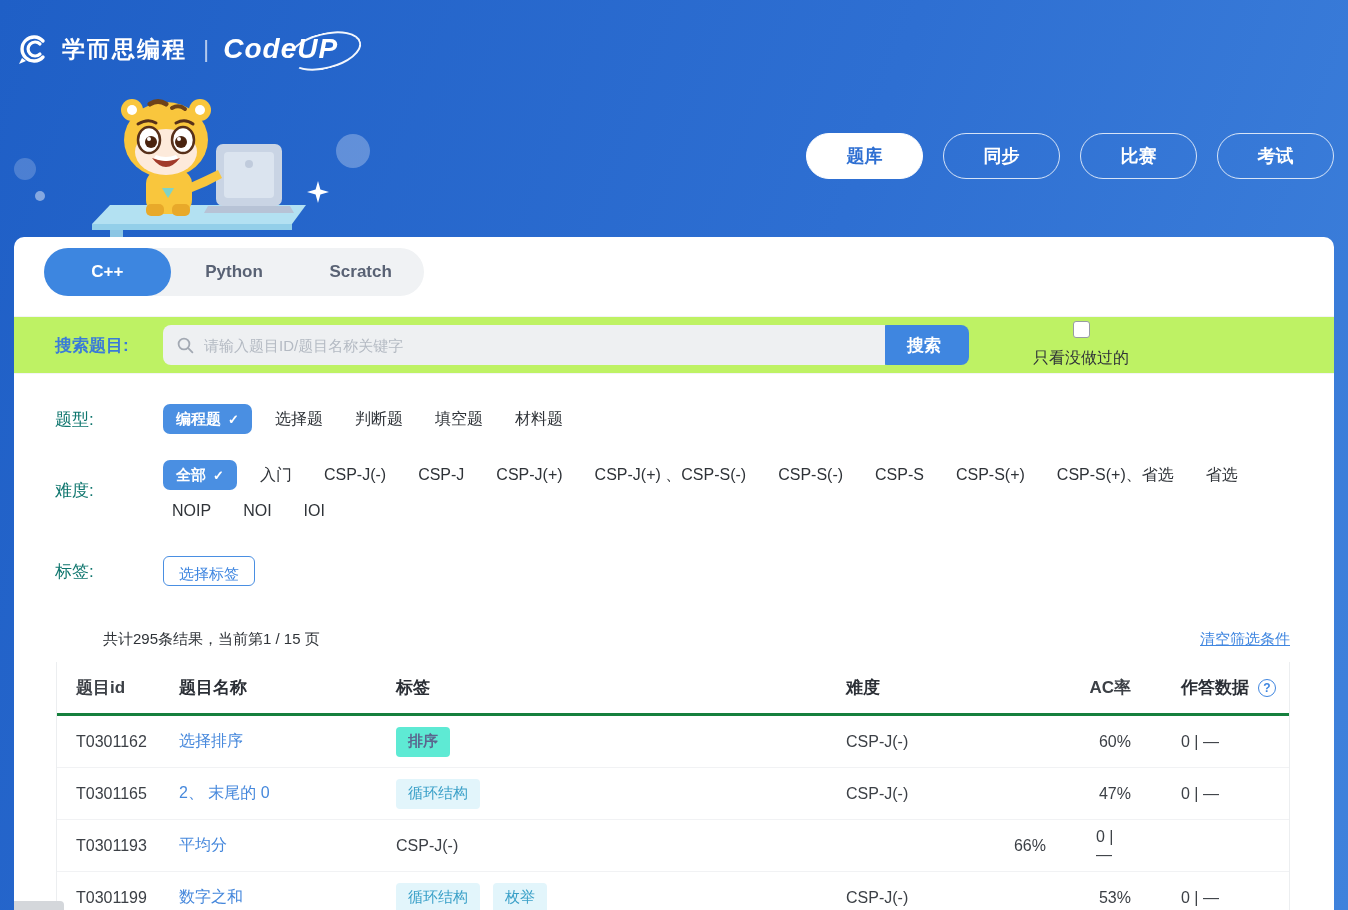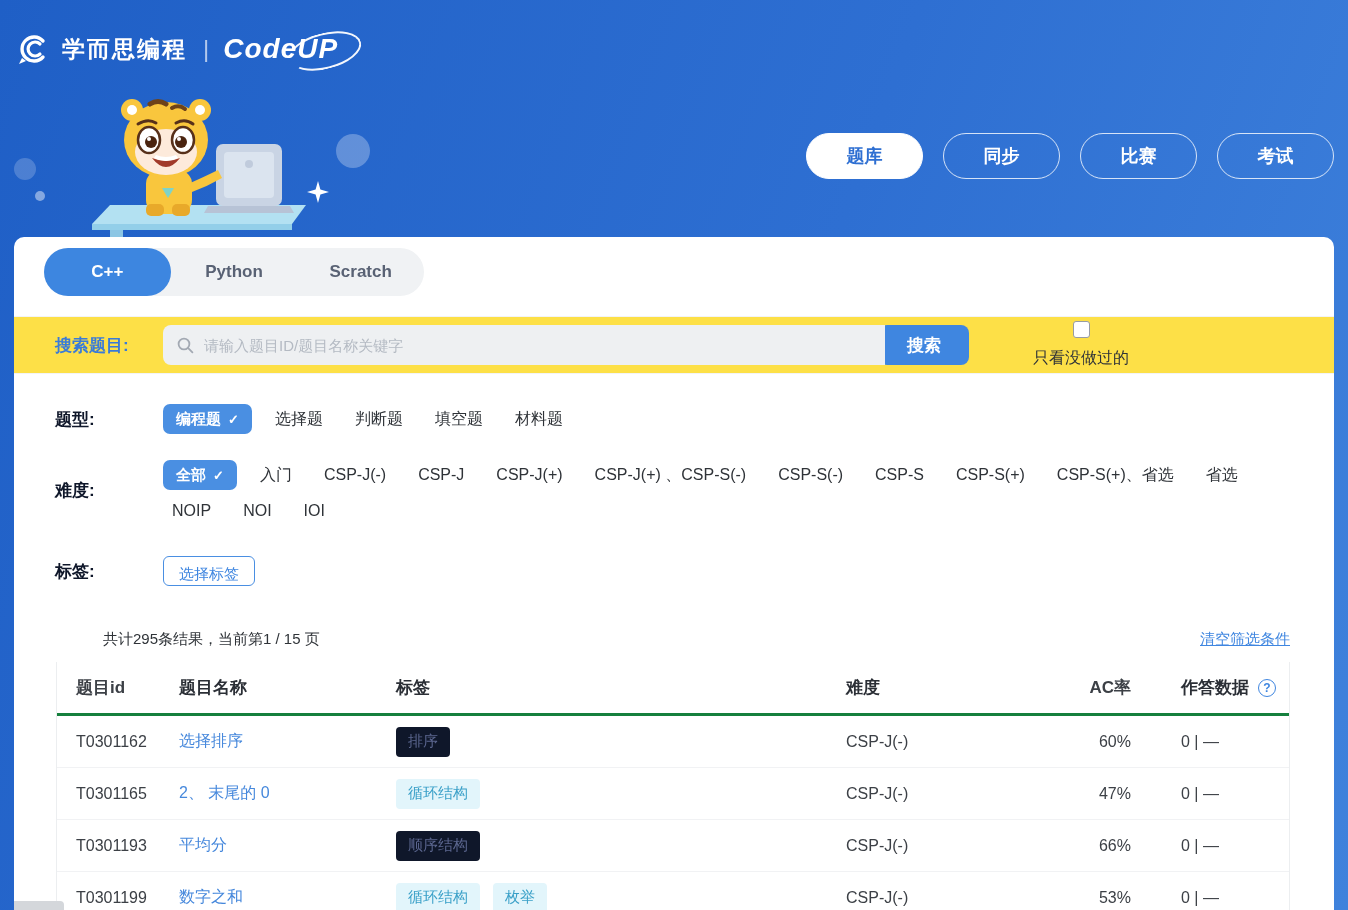--- a/index.html
+++ b/index.html
@@ -26,25 +26,25 @@
   .sparkle { position:absolute; color:#fff; }
   .mascot { position:absolute; left:88px; top:92px; }
   
   .card { position:absolute; left:14px; right:14px; top:237px; bottom:0;
     background:#fff; border-radius:10px 10px 0 0; }
   .lang-tabs { margin:11px 0 0 30px; width:380px; height:48px; background:#f0f2f4;
     border-radius:26px; display:flex; }
   .lang-tab { flex:1; display:flex; align-items:center; justify-content:center; border-radius:26px;
     font-size:17px; font-weight:bold; color:#596274; cursor:pointer; }
   .lang-tab.active { background:#3d86e0; color:#fff; }
-  .search-band { margin-top:20px; height:58px; background:#fde047;
+  .search-band { margin-top:20px; height:58px; background:#bef264;
     border-top:1px solid #f3f4f6; border-bottom:1px solid #f3f4f6;
     display:flex; align-items:center; padding-left:41px; }
   .field-label { width:108px; font-size:17px; font-weight:bold; color:#3a7bd8; flex:none; }
-  .row-label { width:108px; font-size:17px; font-weight:bold; color:#0f172a; flex:none; }
+  .row-label { width:108px; font-size:17px; font-weight:normal; color:#0f766e; flex:none; }
   .search-input { position:relative; width:722px; height:40px; background:#eef0f2;
     border-radius:8px 0 0 8px; display:flex; align-items:center; padding-left:14px; }
   .search-input svg { flex:none; margin-right:10px; }
   .search-input input { flex:1; border:none; outline:none; background:transparent;
     font-size:15px; color:#333; font-family:inherit; }
   .search-input input::placeholder { color:#b4bac3; }
   .search-btn { width:90px; height:40px; margin-left:-6px; background:#3f86e0; color:#fff;
     border:none; border-radius:8px; font-size:17px; font-weight:bold; font-family:inherit; cursor:pointer; }
   .checkbox-group { margin-left:64px; display:flex; align-items:center; gap:10px; cursor:pointer;flex-direction:column; }
   .checkbox { width:17px; height:17px; border:1.5px solid #979ca3; border-radius:3px; background:#fff; flex:none; }
@@ -67,21 +67,21 @@
   .clear-link { font-size:15px; color:#3f86e0; text-decoration:underline; cursor:pointer; }
   
   .table { margin:13px 44px 0 42px; border-left:1px solid #eceef0; border-right:1px solid #eceef0; }
   .t-head, .t-row { display:grid; grid-template-columns:122px 217px 450px 200px 85px 1fr; align-items:center; }
   .t-head { height:54px; border-bottom:3px solid #15803d; font-size:17px; font-weight:bold; color:#2b2f36; }
   .t-row { height:52px; border-bottom:1px solid #f1f2f4; font-size:16px; }
   .c-id { padding-left:19px; color:#3c4046; }
   .c-name a { color:#4688dc; text-decoration:none; cursor:pointer; }
   .c-tags { display:flex; gap:13px; }
   .tag { height:30px; padding:0 12px; border-radius:4px; font-size:15px; display:inline-flex; align-items:center; }
-  .tag.purple { background:#0f172a; color:#5b668f; }
+  .tag.purple { background:#5eead4; color:#5b668f;font-weight:bold; }
   .tag.cyan { background:#e2f5fb; color:#3aa0c8; }
   .c-diff { color:#3c4046; }
   .c-ac { text-align:right; color:#3c4046; }
   .c-ans { padding-left:50px; color:#3c4046; }
   .help-icon { display:inline-flex; align-items:center; justify-content:center; width:18px; height:18px;
     border:1.5px solid #3f86e0; border-radius:50%; color:#3f86e0; font-size:12px; font-weight:bold;
     margin-left:9px; vertical-align:2px; cursor:pointer; }
   .head-ans { display:flex; align-items:center; padding-left:50px; }
   .scroll-stub { position:absolute; left:0; bottom:0; width:50px; height:9px; background:#d4d7db; border-radius:0 4px 0 0; }
 </style>
@@ -264,23 +264,20 @@
             <span class="c-tags">
               <span class="tag cyan">循环结构</span>
             </span>
             <span class="c-diff">CSP-J(-)</span>
             <span class="c-ac">47%</span>
             <span class="c-ans">0 | —</span>
           </div>
           <div class="t-row">
             <span class="c-id">T0301193</span>
             <span class="c-name"><a>平均分</a></span>
-            <span class="c-tags">
-              <span class="tag purple">顺序结构</span>
-            </span>
             <span class="c-diff">CSP-J(-)</span>
             <span class="c-ac">66%</span>
             <span class="c-ans">0 | —</span>
           </div>
           <div class="t-row">
             <span class="c-id">T0301199</span>
             <span class="c-name"><a>数字之和</a></span>
             <span class="c-tags">
               <span class="tag cyan">循环结构</span>
               <span class="tag cyan">枚举</span>

